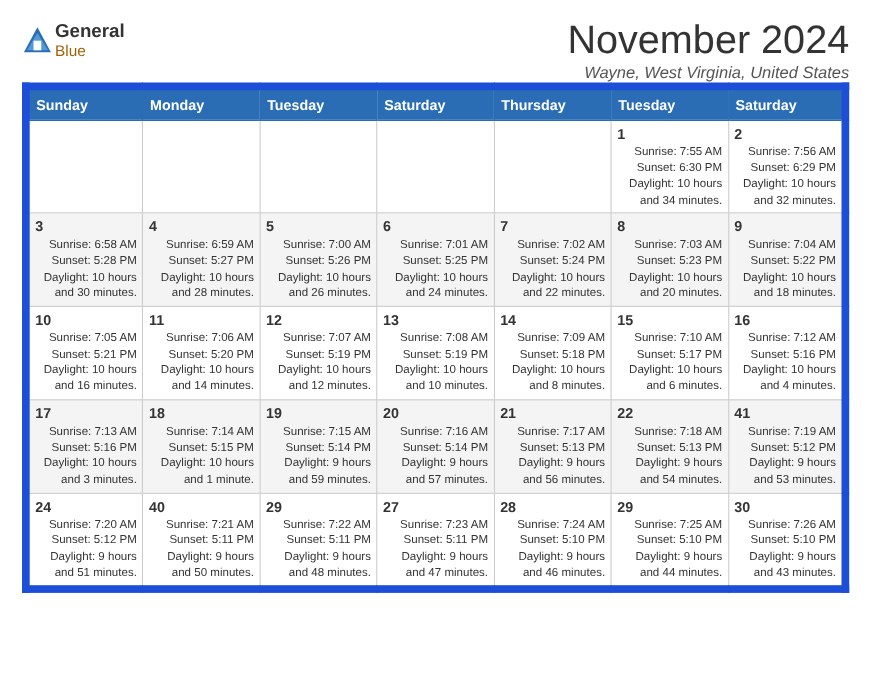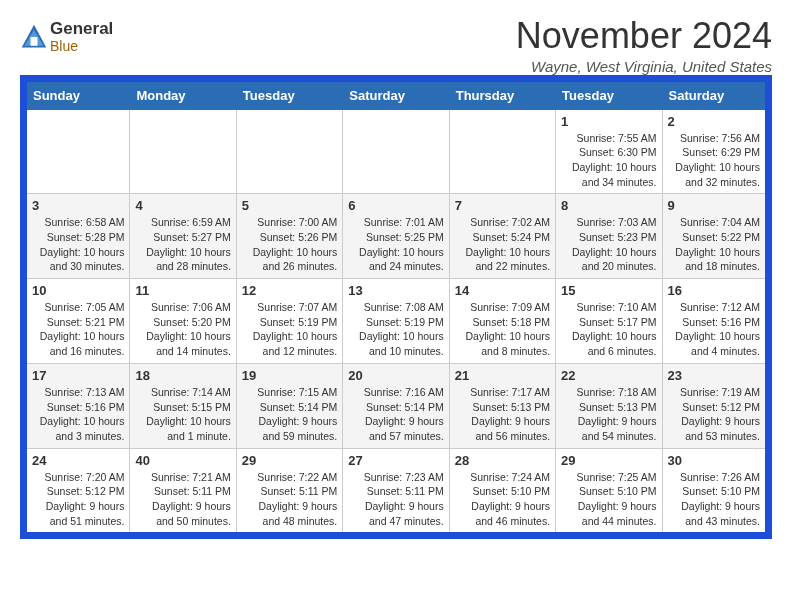--- a/index.html
+++ b/index.html
@@ -240,21 +240,21 @@
           </td>
           <td>
             <span class="day-num">21</span>
             <div class="day-info">Sunrise: 7:17 AM<br>Sunset: 5:13 PM<br>Daylight: 9 hours and 56 minutes.</div>
           </td>
           <td>
             <span class="day-num">22</span>
             <div class="day-info">Sunrise: 7:18 AM<br>Sunset: 5:13 PM<br>Daylight: 9 hours and 54 minutes.</div>
           </td>
           <td>
-            <span class="day-num">23</span>
+            <span class="day-num">41</span>
             <div class="day-info">Sunrise: 7:19 AM<br>Sunset: 5:12 PM<br>Daylight: 9 hours and 53 minutes.</div>
           </td>
         </tr>
         <tr class="row-odd">
           <td>
             <span class="day-num">24</span>
             <div class="day-info">Sunrise: 7:20 AM<br>Sunset: 5:12 PM<br>Daylight: 9 hours and 51 minutes.</div>
           </td>
           <td>
             <span class="day-num">40</span>

